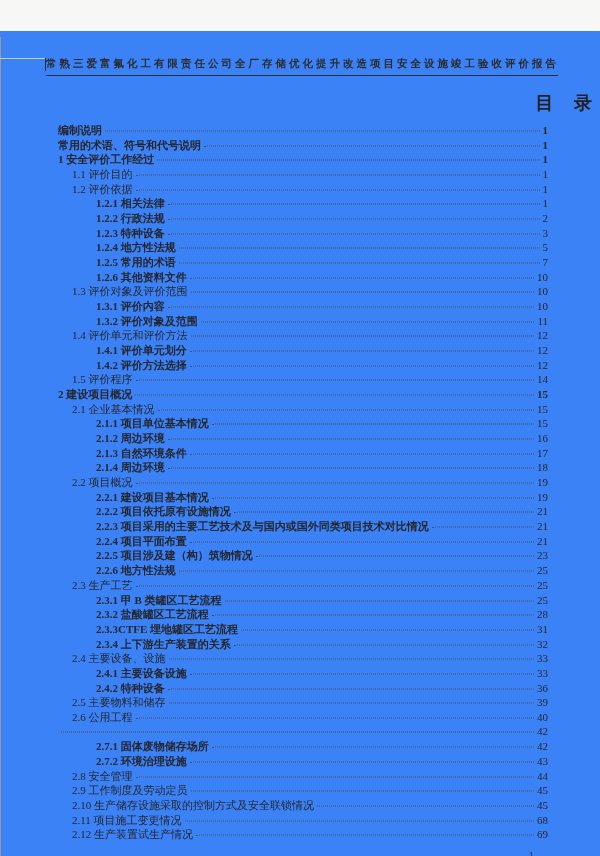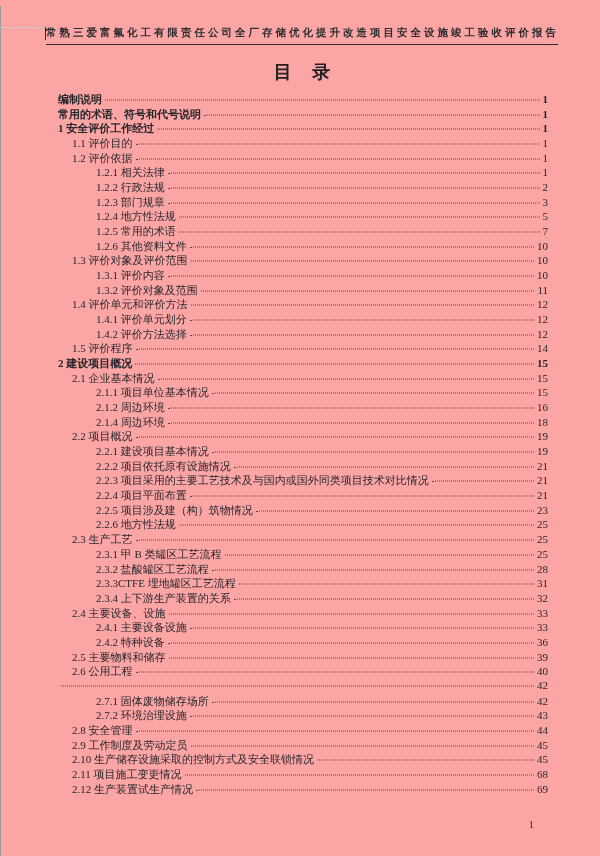--- a/index.html
+++ b/index.html
@@ -5,21 +5,22 @@
   html,body{margin:0;padding:0;}
   body{
     width:600px;height:856px;
     background:#f7f7f5;
     font-family:"Liberation Serif","DejaVu Serif",serif;
     position:relative;
     overflow:hidden;
   }
   .page{
     position:absolute;inset:0;
-    background:#fca5a5;
+    background:#3b82f6;
+    margin-top:31px;
   }
   
   .scan-edge{
     position:absolute;left:0;top:6px;bottom:0;width:1px;
     background:#9a9a9a;
   }
   .scan-corner{
     position:absolute;left:0;top:27px;width:46px;height:1px;
     background:#c9c9c6;
   }
@@ -33,36 +34,36 @@
     letter-spacing:3px;
     color:#2c2c30;
     white-space:nowrap;
   }
   .header-tick{
     position:absolute;left:-1px;top:1px;width:1px;height:13px;
     background:#2c2c30;
   }
   .toc-title{
     position:absolute;top:60px;left:12px;right:0;
-    margin:0;text-align:center;
+    margin:0;text-align:right;
     font-size:18px;font-weight:bold;color:#222226;
     letter-spacing:8px;
   }
   .toc{
     position:absolute;top:92px;left:58px;right:52px;
   }
   .toc-row{
     display:flex;align-items:baseline;
     height:14.68px;
     font-size:11px;color:#26262c;
     overflow:hidden;white-space:nowrap;
   }
   .toc-row.bold{font-weight:bold;}
   .toc-row.lv1 .toc-text{padding-left:14px;}
-  .toc-row.lv2 .toc-text{padding-left:38px;}
+  .toc-row.lv2 .toc-text{padding-left:38px;font-weight:bold;}
   .toc-text{flex:0 0 auto;}
   .leader{
     flex:1 1 auto;
     margin:0 3px 0 3px;
     border-bottom:1.6px dotted #4e4e5a;
     transform:translateY(-2.5px);
     min-width:8px;
   }
   .toc-page{flex:0 0 auto;}
   .footer{
@@ -115,21 +116,21 @@
         <span class="toc-text">1.2.1 相关法律</span>
         <span class="leader"></span>
         <span class="toc-page">1</span>
       </div>
       <div class="toc-row lv2">
         <span class="toc-text">1.2.2 行政法规</span>
         <span class="leader"></span>
         <span class="toc-page">2</span>
       </div>
       <div class="toc-row lv2">
-        <span class="toc-text">1.2.3 部门规章</span>
+        <span class="toc-text">1.2.3 特种设备</span>
         <span class="leader"></span>
         <span class="toc-page">3</span>
       </div>
       <div class="toc-row lv2">
         <span class="toc-text">1.2.4 地方性法规</span>
         <span class="leader"></span>
         <span class="toc-page">5</span>
       </div>
       <div class="toc-row lv2">
         <span class="toc-text">1.2.5 常用的术语</span>
@@ -188,20 +189,25 @@
       </div>
       <div class="toc-row lv2">
         <span class="toc-text">2.1.1 项目单位基本情况</span>
         <span class="leader"></span>
         <span class="toc-page">15</span>
       </div>
       <div class="toc-row lv2">
         <span class="toc-text">2.1.2 周边环境</span>
         <span class="leader"></span>
         <span class="toc-page">16</span>
+      </div>
+      <div class="toc-row lv2">
+        <span class="toc-text">2.1.3 自然环境条件</span>
+        <span class="leader"></span>
+        <span class="toc-page">17</span>
       </div>
       <div class="toc-row lv2">
         <span class="toc-text">2.1.4 周边环境</span>
         <span class="leader"></span>
         <span class="toc-page">18</span>
       </div>
       <div class="toc-row lv1">
         <span class="toc-text">2.2 项目概况</span>
         <span class="leader"></span>
         <span class="toc-page">19</span>

